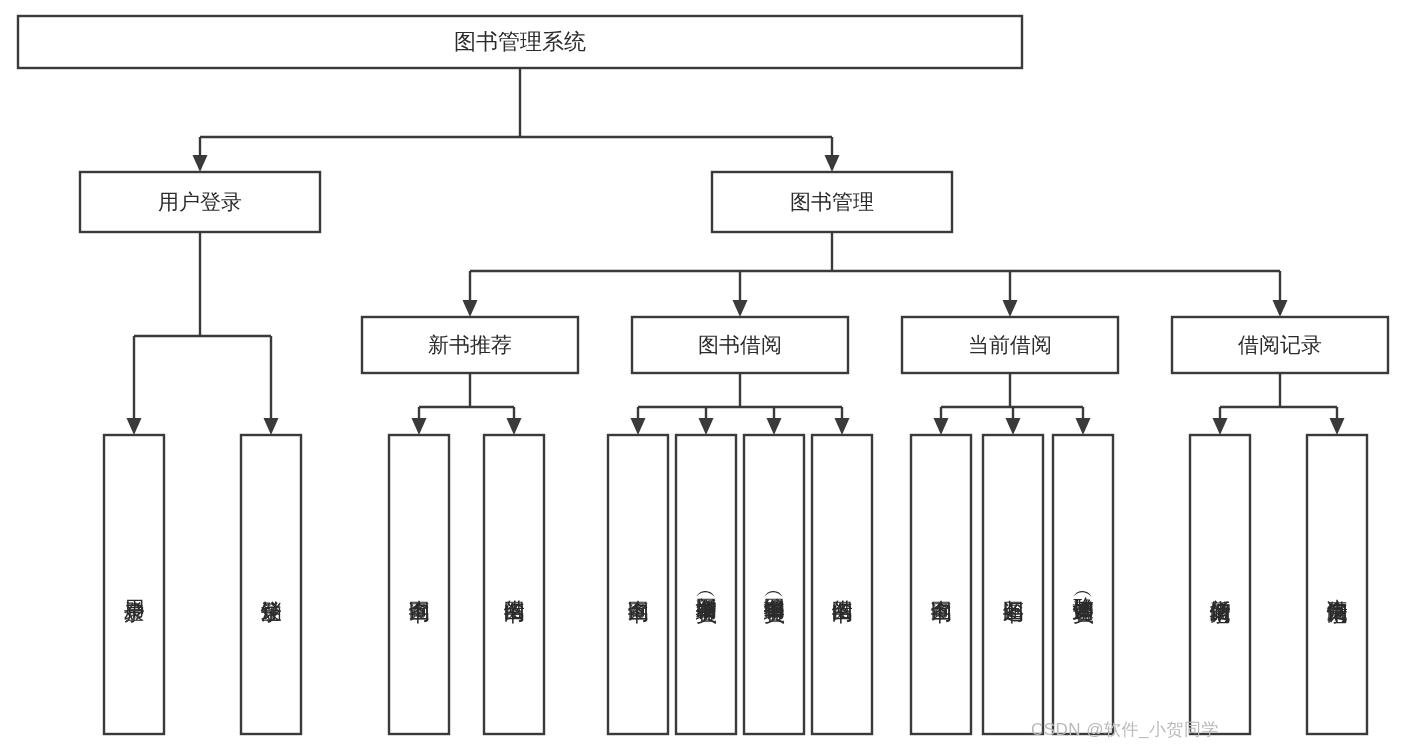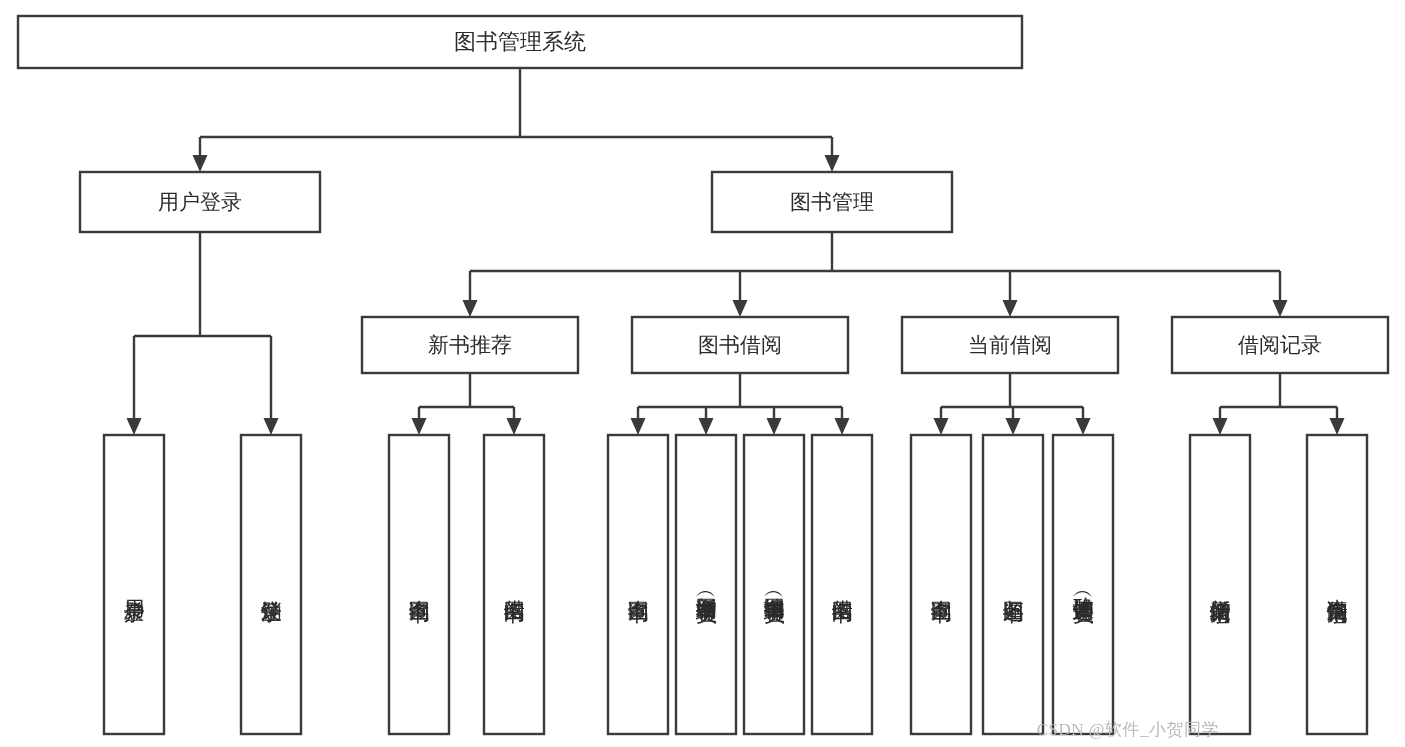--- a/index.html
+++ b/index.html
@@ -68,21 +68,21 @@
     font-size: 21px;
     line-height: 1.06;
     letter-spacing: 1px;
     color: #2b2b2b;
     white-space: nowrap;
   }
   .watermark {
     position: absolute;
     right: 8px;
     bottom: 6px;
-    font-family: Liberation Serif, serif;
+    font-family: Liberation Sans, sans-serif;
     font-size: 17px;
     color: #b9b9b9;
     letter-spacing: 0.5px;
     white-space: nowrap;
     pointer-events: none;
   }
 </style>
 </head>
 <body>
 

